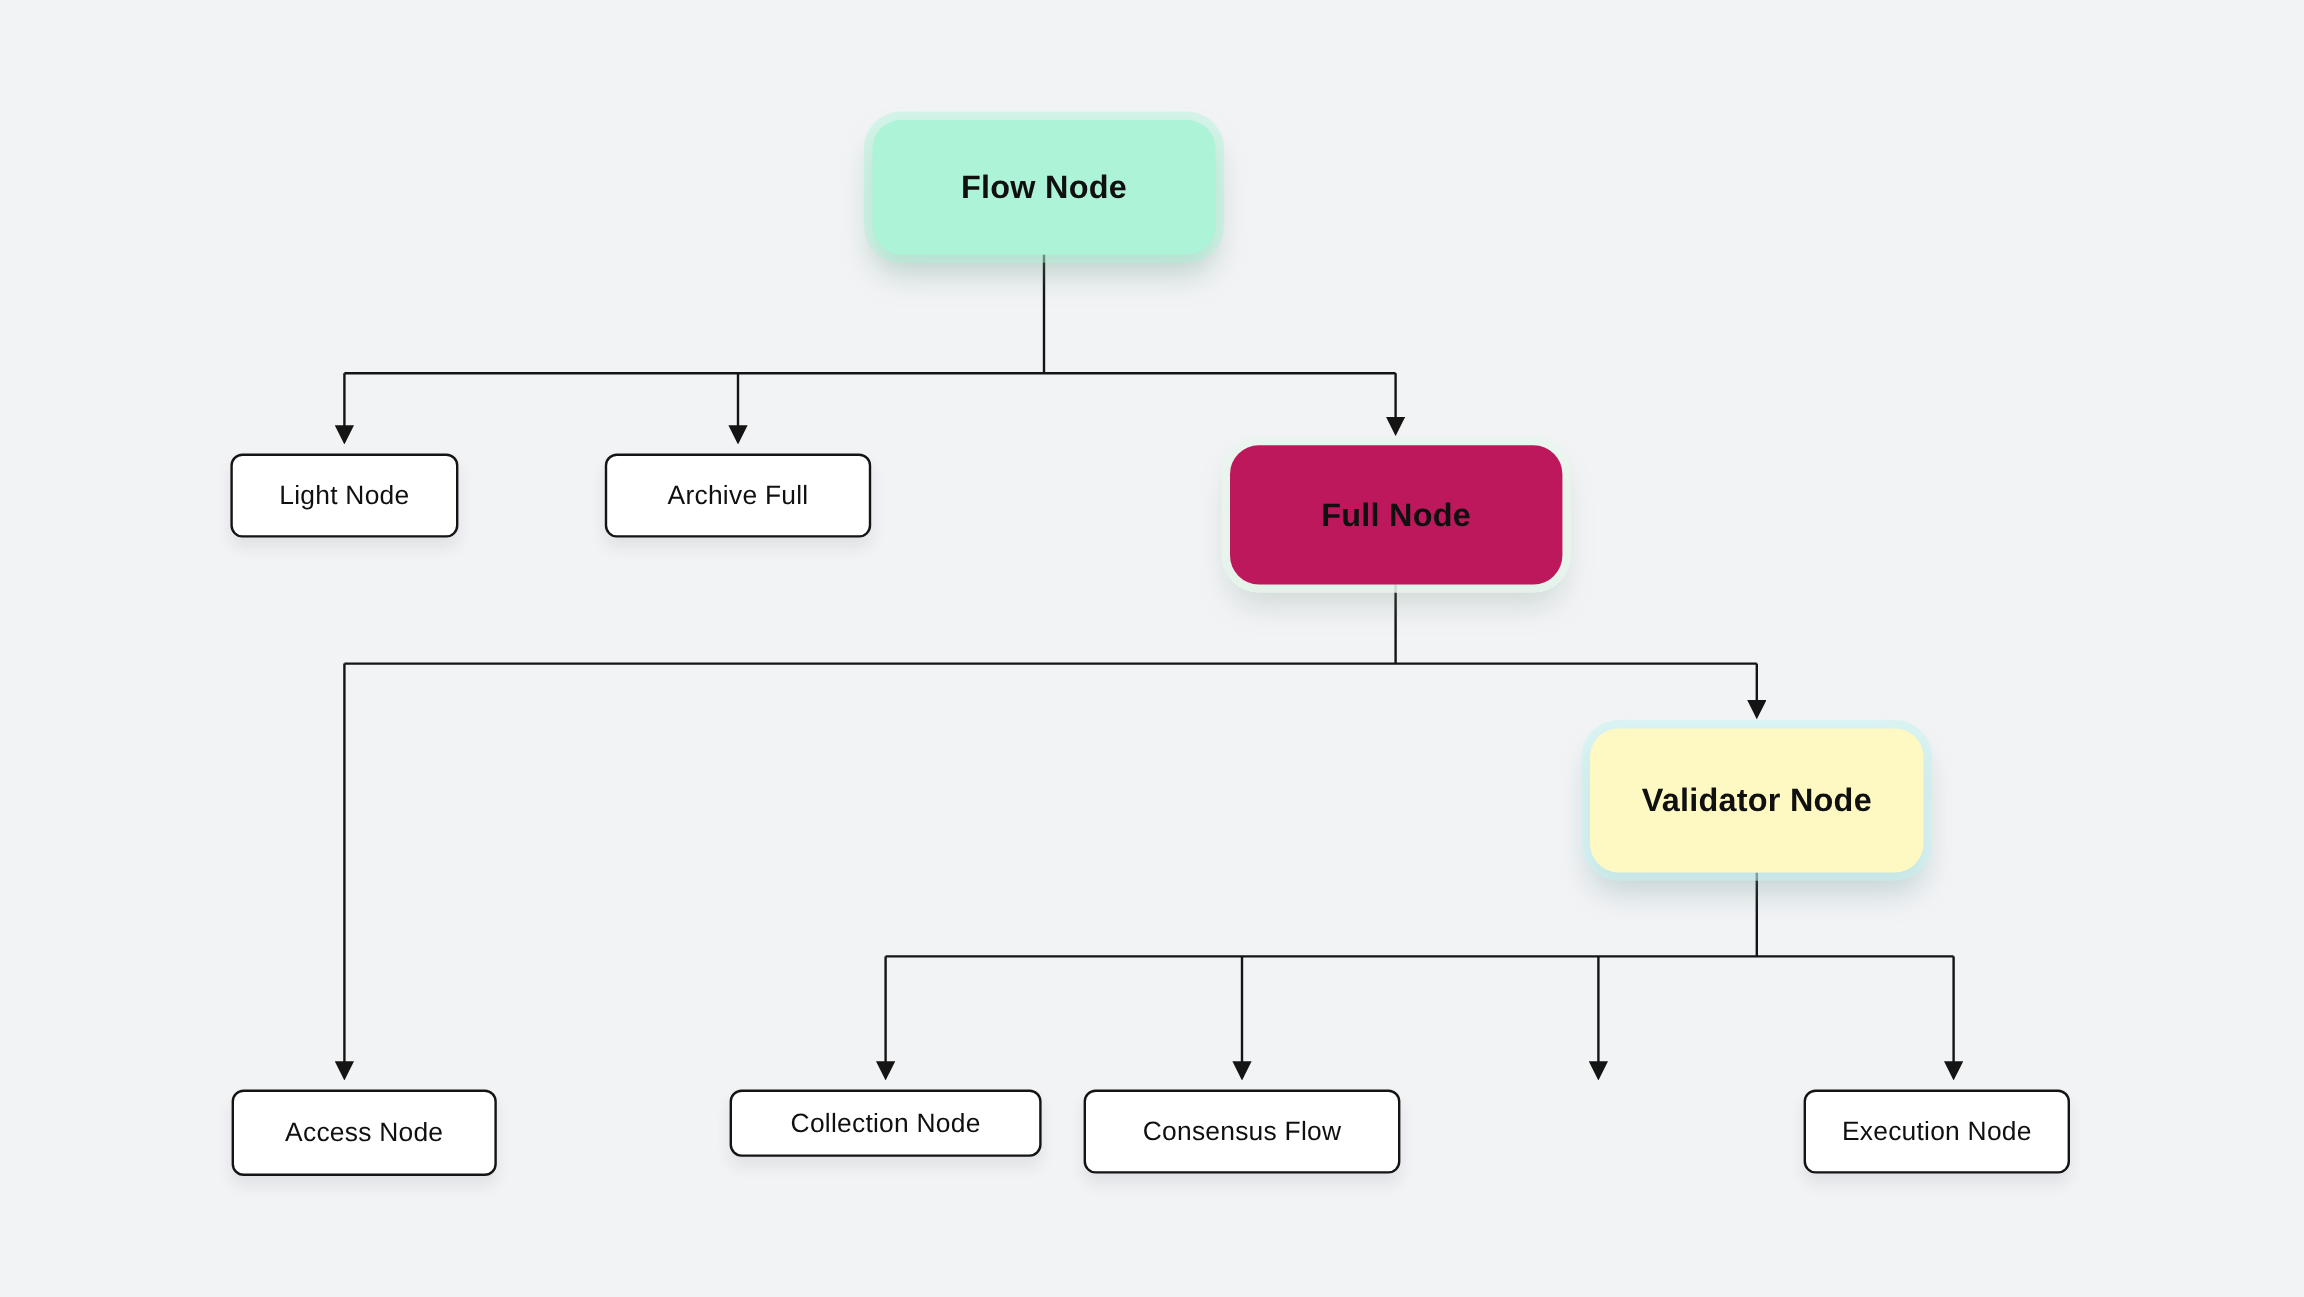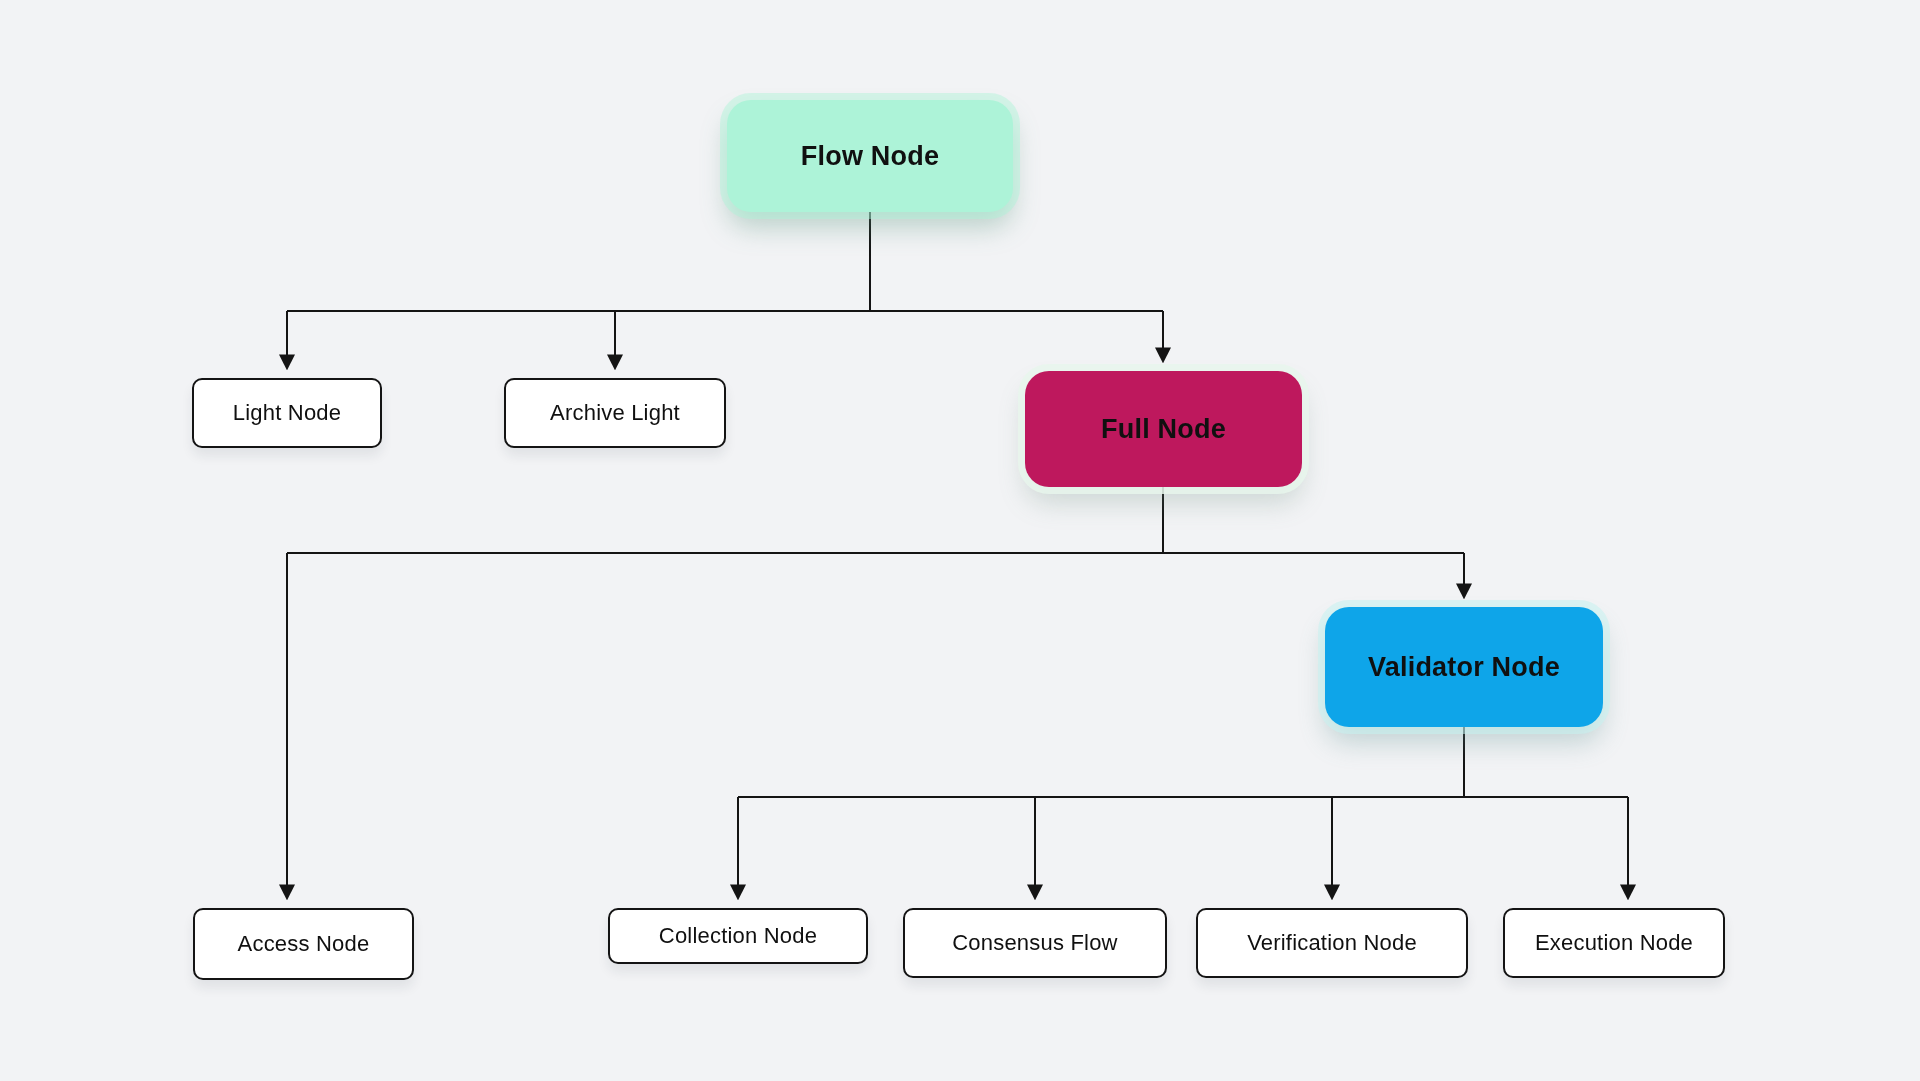--- a/index.html
+++ b/index.html
@@ -110,44 +110,41 @@
 
   <div id="node-flow" class="node accent accent-flow" style="background: rgb(173, 243, 216);">
     <span>Flow Node</span>
   </div>
 
   <div id="node-light" class="node plain">
     <span>Light Node</span>
   </div>
 
   <div id="node-archive" class="node plain">
-    <span>Archive Light</span>
+    <span>Archive Full</span>
   </div>
 
   <div id="node-full" class="node accent accent-full" style="background: #be185d;">
     <span>Full Node</span>
   </div>
 
   <div id="node-access" class="node plain">
     <span>Access Node</span>
   </div>
 
-  <div id="node-validator" class="node accent accent-validator" style="background: #0ea5e9;">
+  <div id="node-validator" class="node accent accent-validator" style="background: #fef9c3;">
     <span>Validator Node</span>
   </div>
 
   <div id="node-collection" class="node plain">
     <span>Collection Node</span>
   </div>
 
   <div id="node-consensus" class="node plain">
     <span>Consensus Flow</span>
   </div>
 
-  <div id="node-verification" class="node plain">
-    <span>Verification Node</span>
-  </div>
 
   <div id="node-execution" class="node plain">
     <span>Execution Node</span>
   </div>
 
 </div>
 
 </body></html>

